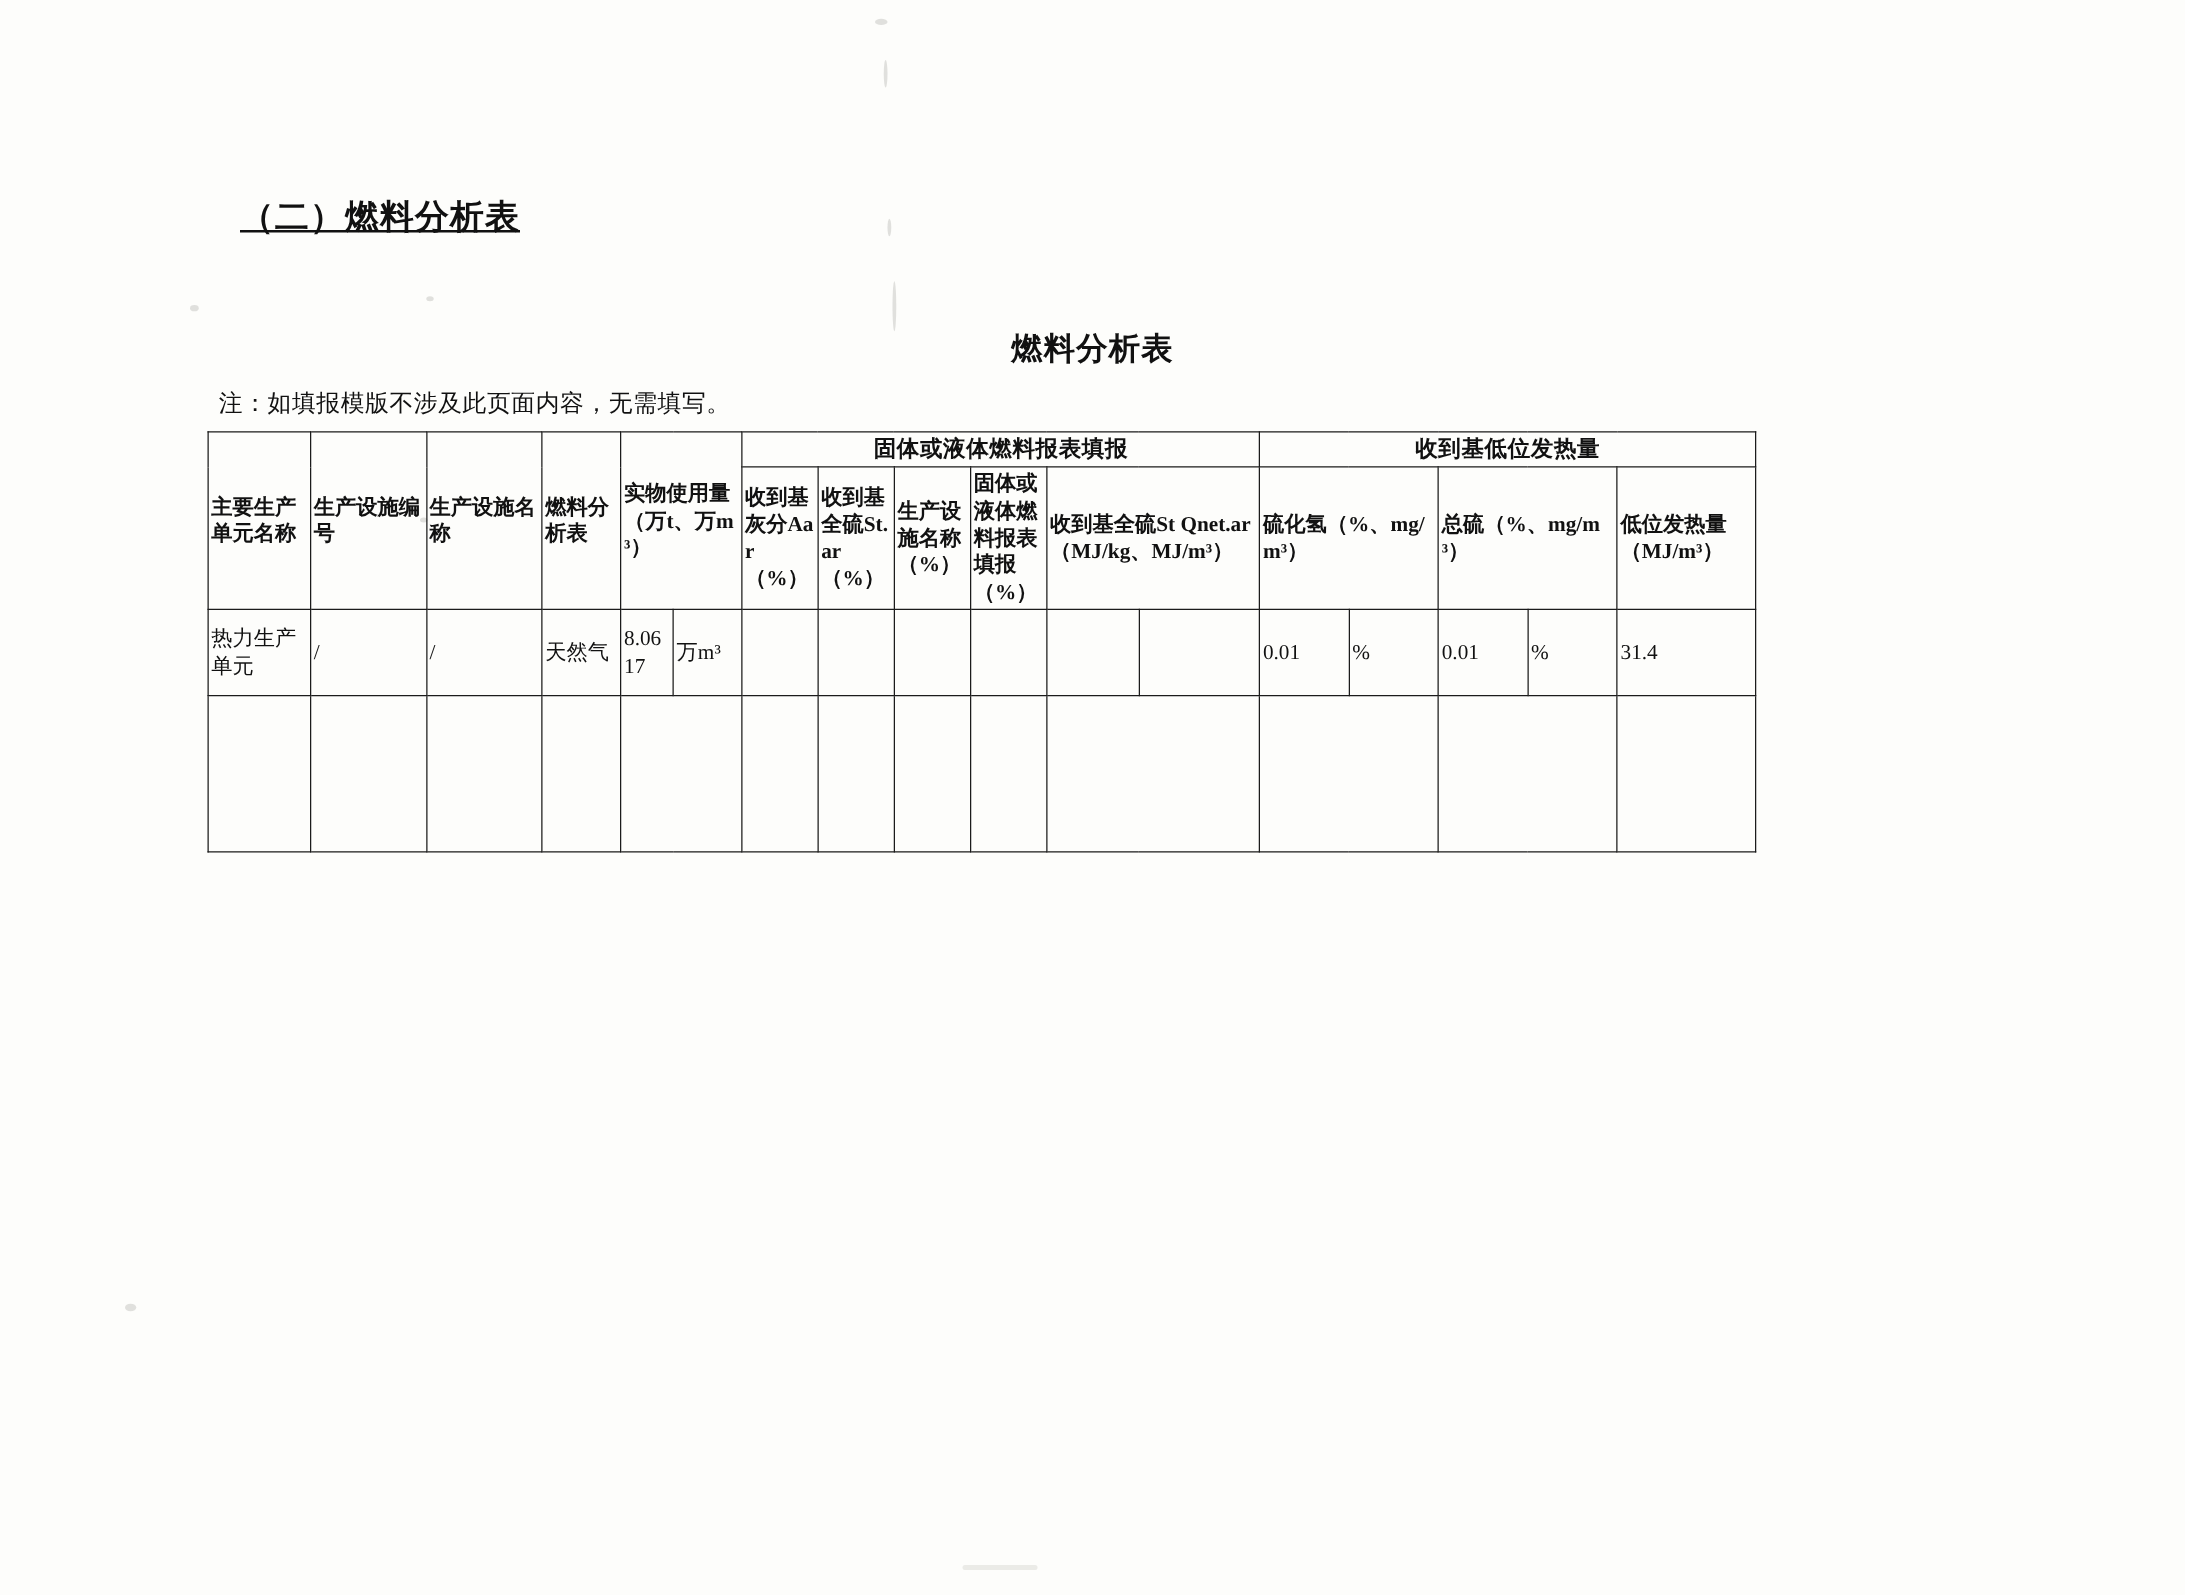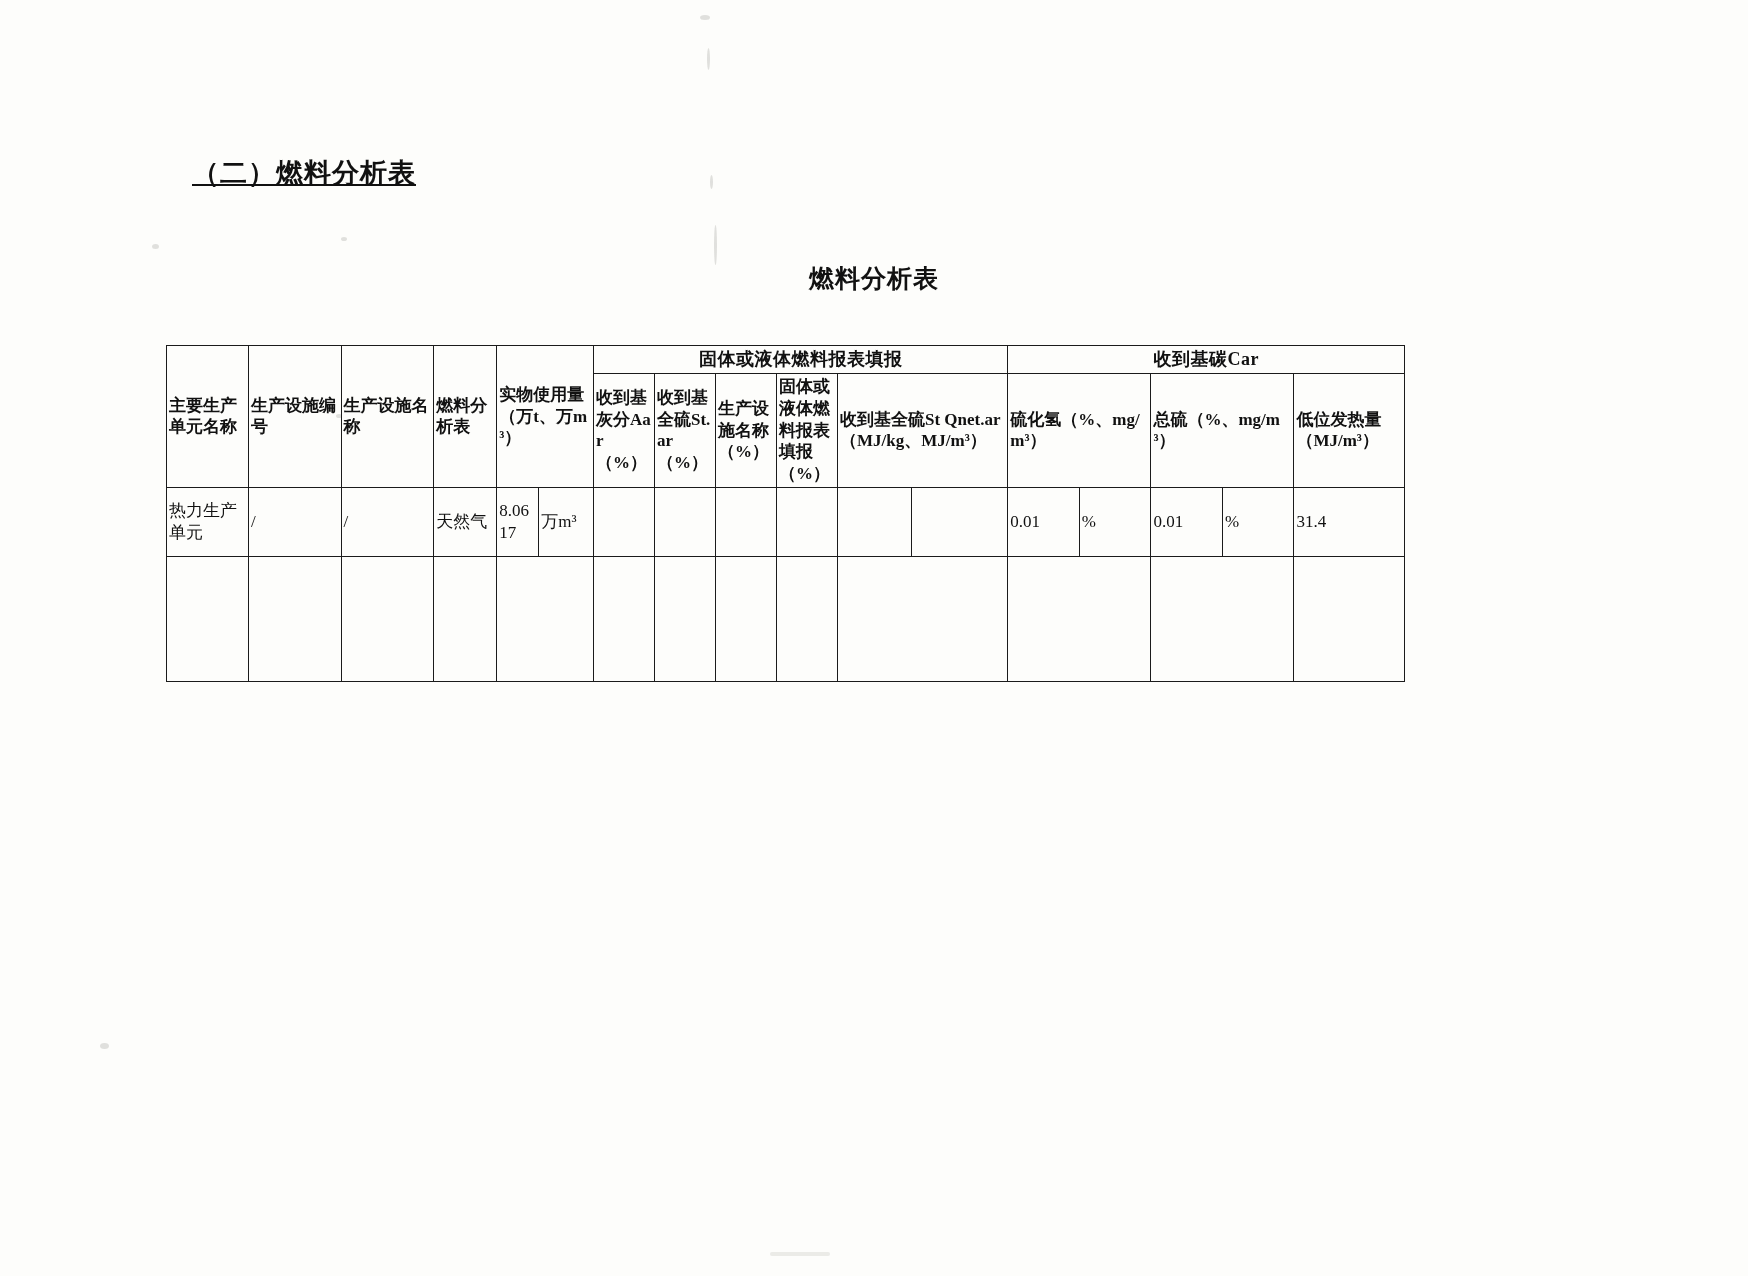--- a/index.html
+++ b/index.html
@@ -109,20 +109,21 @@
   <div class="speck" style="left:152px; top:244px; width:7px; height:5px;"></div>
   <div class="speck" style="left:341px; top:237px; width:6px; height:4px;"></div>
   <div class="speck" style="left:336px; top:414px; width:6px; height:4px;"></div>
   <div class="speck" style="left:100px; top:1043px; width:9px; height:6px;"></div>
   <div class="speck" style="left:770px; top:1252px; width:60px; height:4px; border-radius:2px; opacity:.35;"></div>
 
   <div class="section-title">（二）燃料分析表</div>
 
   <div class="doc-title">燃料分析表</div>
 
+  <div class="note">注：如填报模版不涉及此页面内容，无需填写。</div>
 
   <table class="fuel">
     <colgroup>
       <col style="width:78px">
       <col style="width:88px">
       <col style="width:88px">
       <col style="width:60px">
       <col style="width:40px">
       <col style="width:52px">
       <col style="width:58px">
@@ -138,21 +139,21 @@
       <col style="width:105px">
     </colgroup>
     <tbody>
       <tr>
         <td rowspan="2" class="vhead">主要生产单元名称</td>
         <td rowspan="2" class="vhead">生产设施编号</td>
         <td rowspan="2" class="vhead">生产设施名称</td>
         <td rowspan="2" class="vhead">燃料分析表</td>
         <td rowspan="2" colspan="2" class="vhead">实物使用量（万t、万m³）</td>
         <th colspan="6" class="group">固体或液体燃料报表填报</th>
-        <th colspan="5" class="group">收到基碳Car</th>
+        <th colspan="5" class="group">收到基低位发热量</th>
       </tr>
       <tr>
         <td class="vhead">收到基灰分Aar（%）</td>
         <td class="vhead">收到基全硫St.ar（%）</td>
         <td class="vhead">生产设施名称（%）</td>
         <td class="vhead">固体或液体燃料报表填报（%）</td>
         <td colspan="2" class="vhead">收到基全硫St Qnet.ar（MJ/kg、MJ/m³）</td>
         <td colspan="2" class="vhead">硫化氢（%、mg/m³）</td>
         <td colspan="2" class="vhead">总硫（%、mg/m³）</td>
         <td class="vhead">低位发热量（MJ/m³）</td>

